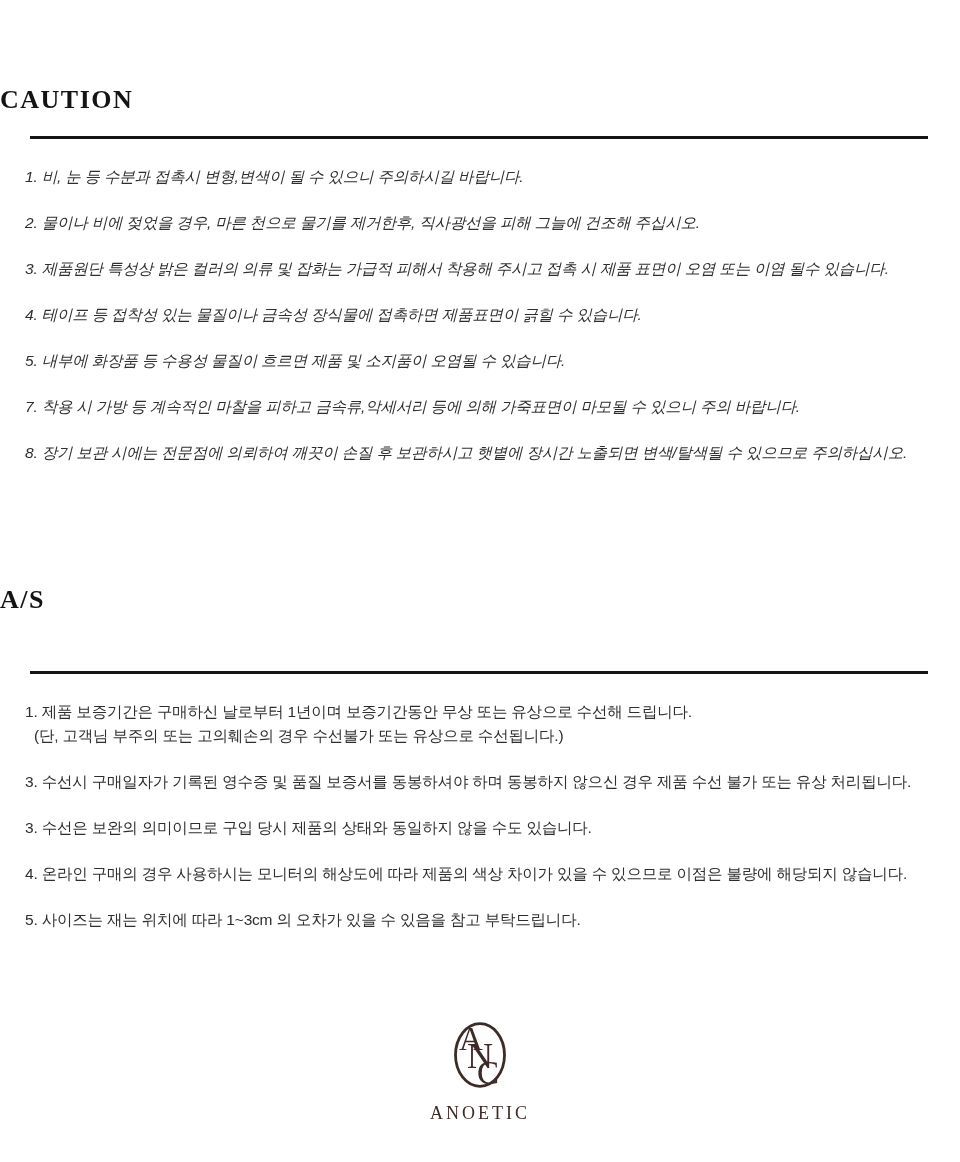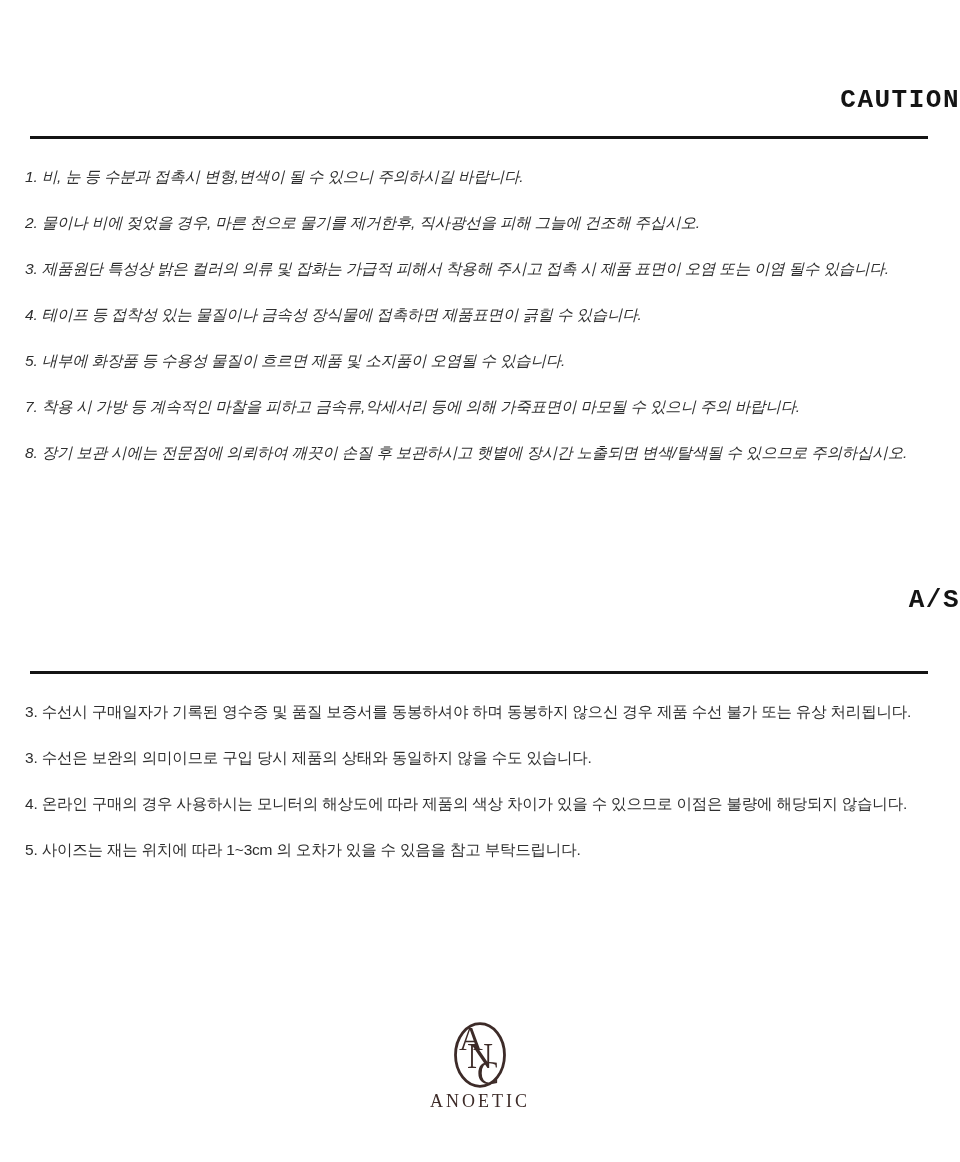--- a/index.html
+++ b/index.html
@@ -16,22 +16,22 @@
     margin: 0 auto;
     background: #ffffff;
     overflow: hidden;
     font-family: "Liberation Sans", sans-serif;
     color: var(--text-color);
   }
   .section-title {
     position: absolute;
     left: 0;
     width: 100%;
-    text-align: right;
-    font-family: Liberation Mono, monospace;
+    text-align: left;
+    font-family: Liberation Serif, serif;
     font-weight: bold;
     font-size: 26px;
     letter-spacing: 1.5px;
     color: var(--ink-color);
     line-height: 28px;
   }
   .title-caution { top: 86px; }
   .title-as { top: 586px; }
   .rule {
     position: absolute;
@@ -68,21 +68,21 @@
     width: 100%;
     text-align: center;
     color: var(--logo-color);
   }
   .monogram { display: block; margin: 0 auto; }
   .monogram text {
     font-family: "Liberation Serif", serif;
     fill: currentColor;
   }
   .brand-name {
-    margin-top: 3px;
+    margin-top: 15px;
     font-family: "Liberation Serif", serif;
     font-size: 18px;
     letter-spacing: 3px;
     color: var(--logo-color);
   }
 </style>
 </head>
 <body>
 
 <div class="page">
@@ -97,20 +97,24 @@
     <div class="notice-item">4. 테이프 등 접착성 있는 물질이나 금속성 장식물에 접촉하면 제품표면이 긁힐 수 있습니다.</div>
     <div class="notice-item">5. 내부에 화장품 등 수용성 물질이 흐르면 제품 및 소지품이 오염될 수 있습니다.</div>
     <div class="notice-item">7. 착용 시 가방 등 계속적인 마찰을 피하고 금속류,악세서리 등에 의해 가죽표면이 마모될 수 있으니 주의 바랍니다.</div>
     <div class="notice-item">8. 장기 보관 시에는 전문점에 의뢰하여 깨끗이 손질 후 보관하시고 햇볕에 장시간 노출되면 변색/탈색될 수 있으므로 주의하십시오.</div>
   </div>
 
   <div class="section-title title-as">A/S</div>
   <div class="rule rule-as"></div>
 
   <div class="notice-list as-list">
+    <div class="notice-item">
+      <div>1. 제품 보증기간은 구매하신 날로부터 1년이며 보증기간동안 무상 또는 유상으로 수선해 드립니다.</div>
+      <div class="notice-note">(단, 고객님 부주의 또는 고의훼손의 경우 수선불가 또는 유상으로 수선됩니다.)</div>
+    </div>
     <div class="notice-item">3. 수선시 구매일자가 기록된 영수증 및 품질 보증서를 동봉하셔야 하며 동봉하지 않으신 경우 제품 수선 불가 또는 유상 처리됩니다.</div>
     <div class="notice-item">3. 수선은 보완의 의미이므로 구입 당시 제품의 상태와 동일하지 않을 수도 있습니다.</div>
     <div class="notice-item">4. 온라인 구매의 경우 사용하시는 모니터의 해상도에 따라 제품의 색상 차이가 있을 수 있으므로 이점은 불량에 해당되지 않습니다.</div>
     <div class="notice-item">5. 사이즈는 재는 위치에 따라 1~3cm 의 오차가 있을 수 있음을 참고 부탁드립니다.</div>
   </div>
 
   <div class="brand-logo">
     <svg class="monogram" width="54" height="66" viewBox="0 0 54 66" aria-hidden="true">
       <ellipse cx="27" cy="33" rx="24.5" ry="31.3" fill="none" stroke="currentColor" stroke-width="2.8"></ellipse>
       <text x="18" y="27.5" font-size="33" text-anchor="middle">A</text>

